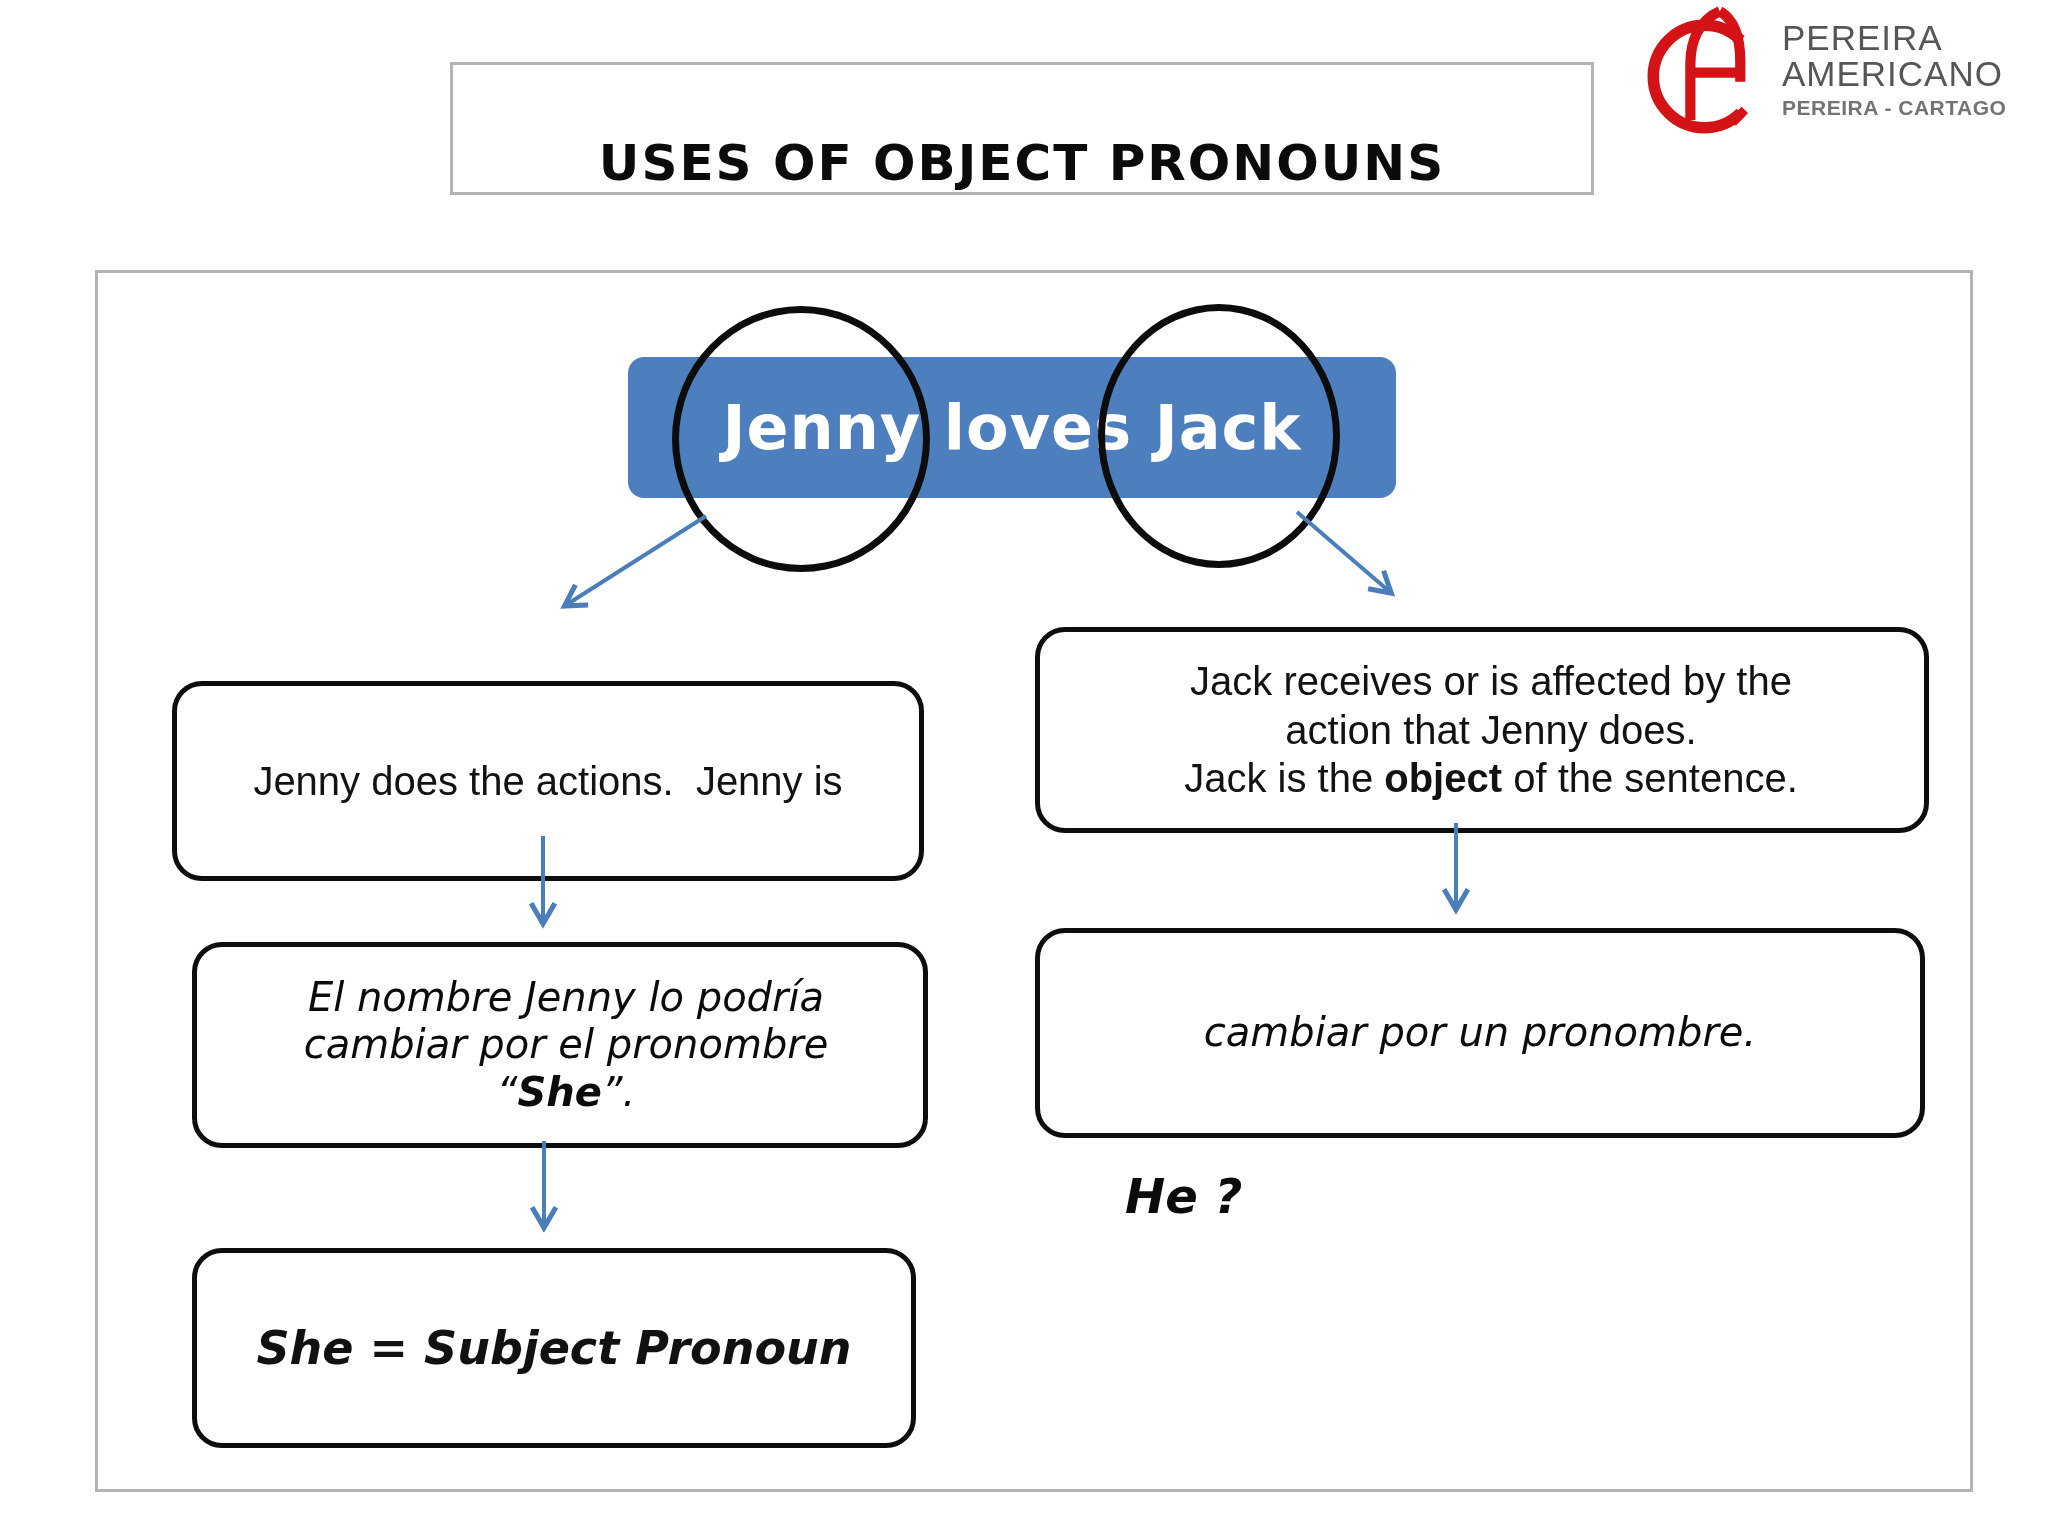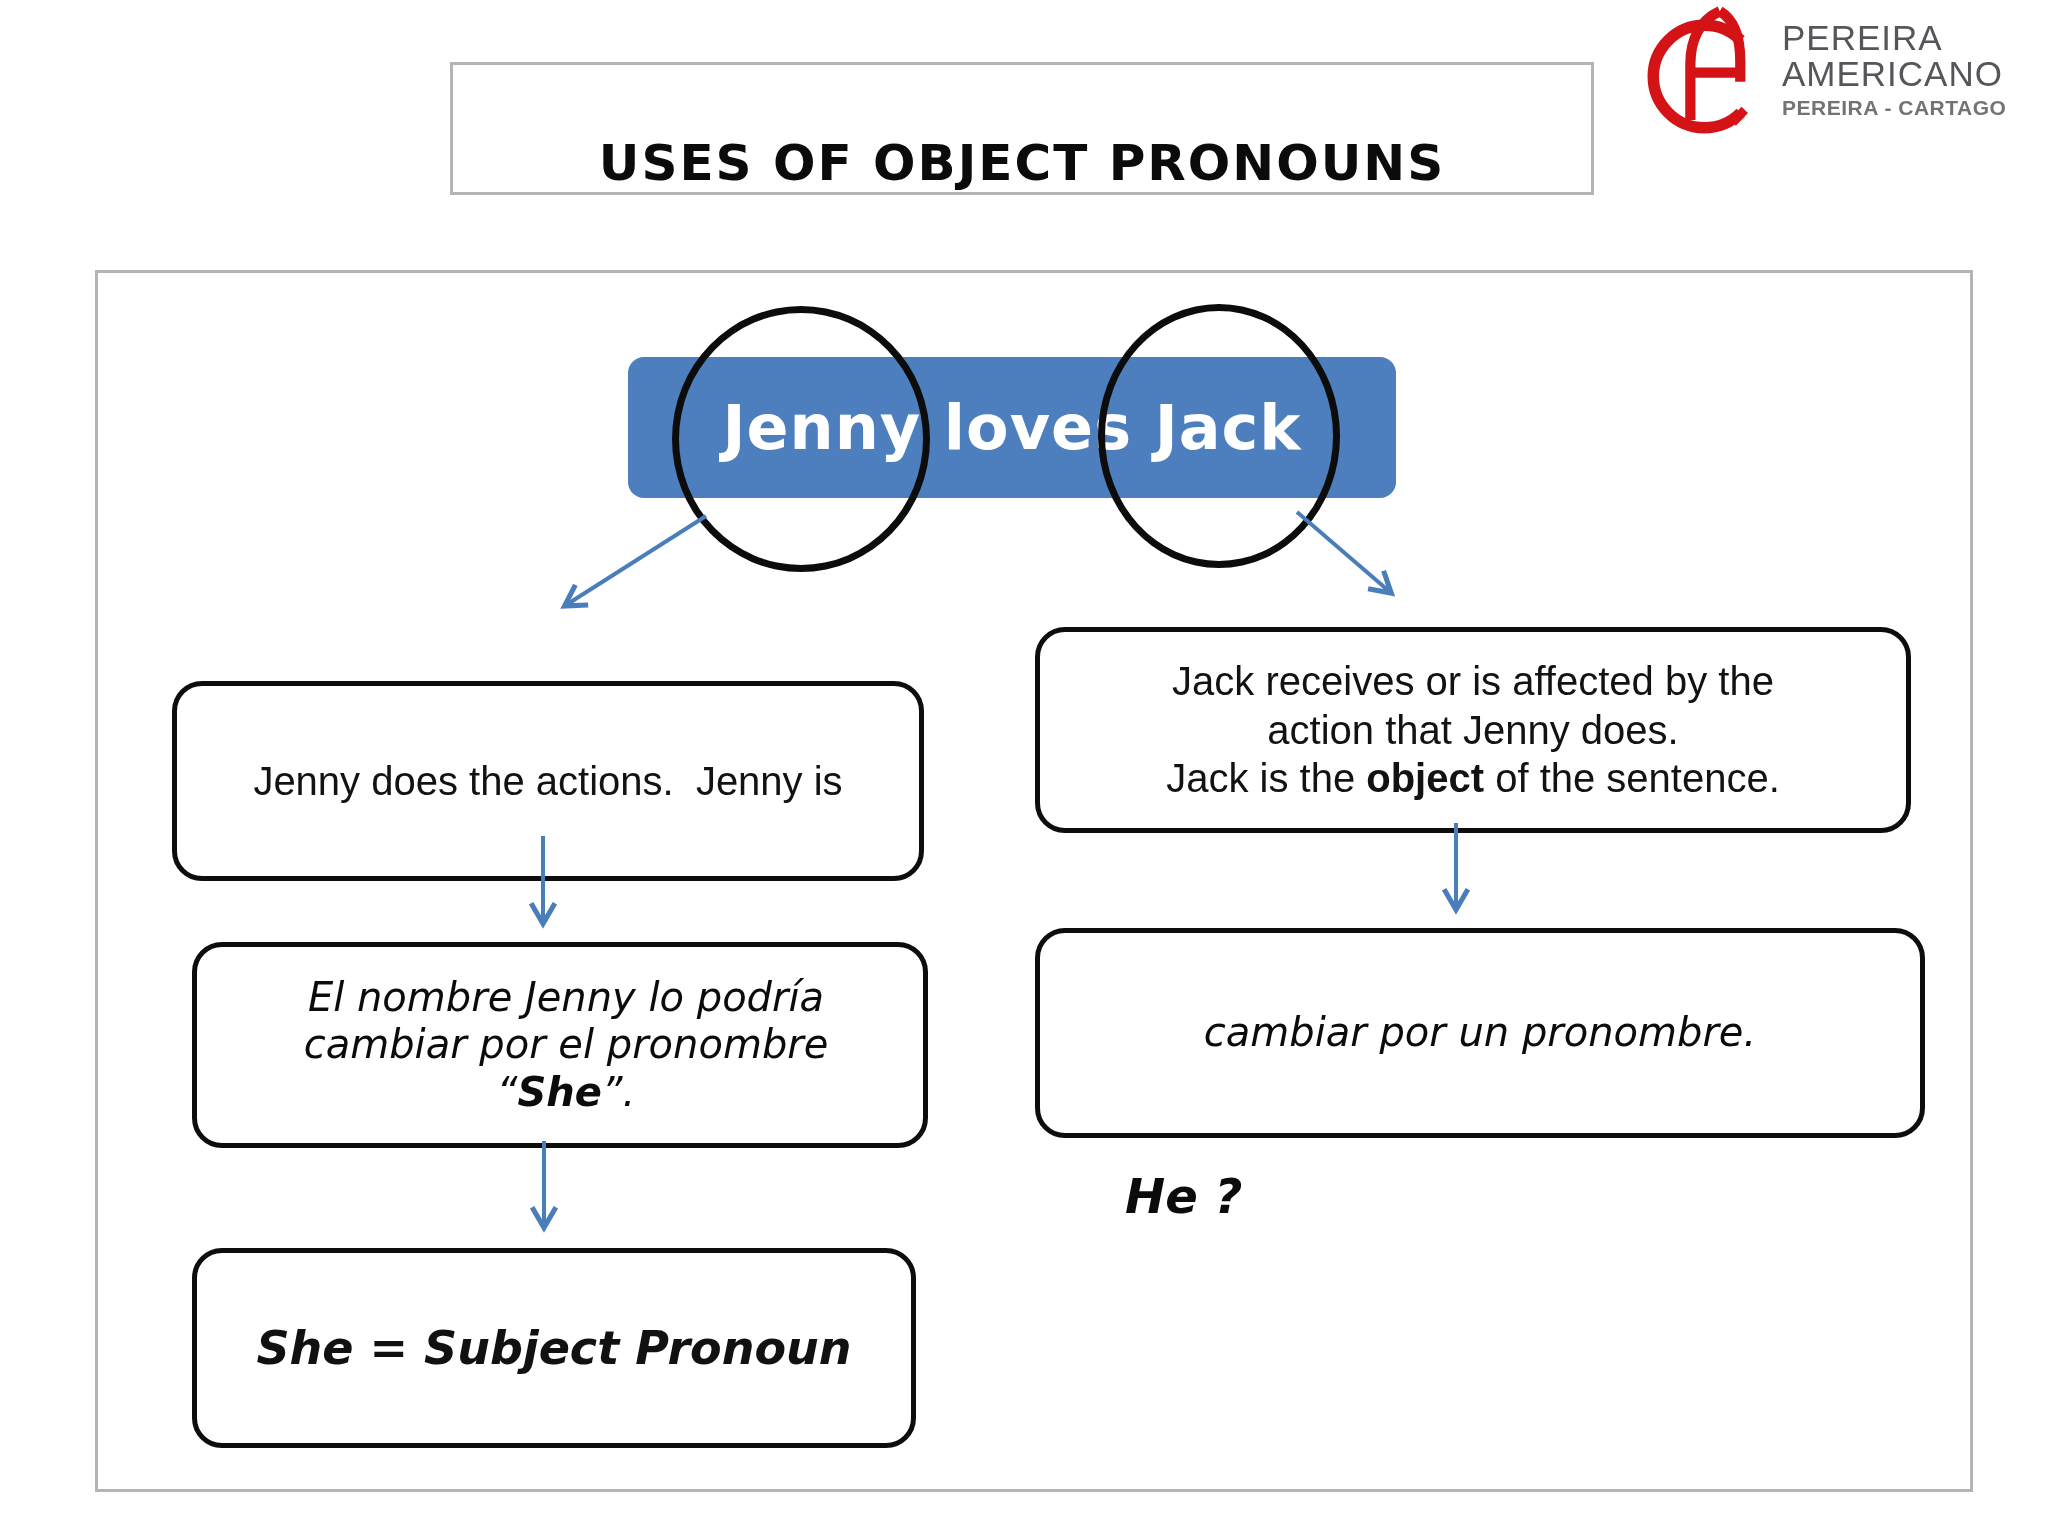--- a/index.html
+++ b/index.html
@@ -35,21 +35,21 @@
   .bubble{position:absolute;border:5px solid #0d0d0d;border-radius:30px;background:#fff;
     display:flex;flex-direction:column;justify-content:center;align-items:center;text-align:center;}
   .bubble .line{white-space:pre-wrap;}
   .plain{font-size:40px;line-height:1.22;color:#121212;}
   .comic{font-family:"DejaVu Sans",sans-serif;font-style:italic;font-size:40px;line-height:1.18;color:#0b0b0b;}
   .comic b{font-weight:700;}
 
   .box-l1{left:172px;top:642px;width:742px;height:190px;margin-top:39px;}
   .box-l2{left:192px;top:942px;width:714px;height:196px;padding-left:12px;}
   .box-l3{left:192px;top:1248px;width:714px;height:190px;}
-  .box-r1{left:1035px;top:627px;width:866px;height:196px;}
+  .box-r1{left:1035px;top:627px;width:866px;height:196px;padding-left:18px;}
   .box-r2{left:1035px;top:928px;width:880px;height:200px;}
 
   .box-l3 .line{font-family:"DejaVu Sans",sans-serif;font-style:italic;font-weight:700;font-size:46px;}
 
   .he-note{position:absolute;left:1125px;top:1168px;font-family:"DejaVu Sans",sans-serif;
     font-style:italic;font-weight:700;font-size:48px;color:#0b0b0b;}
 
   
   .arrows{position:absolute;left:0;top:0;width:2048px;height:1536px;pointer-events:none;}
 </style>

